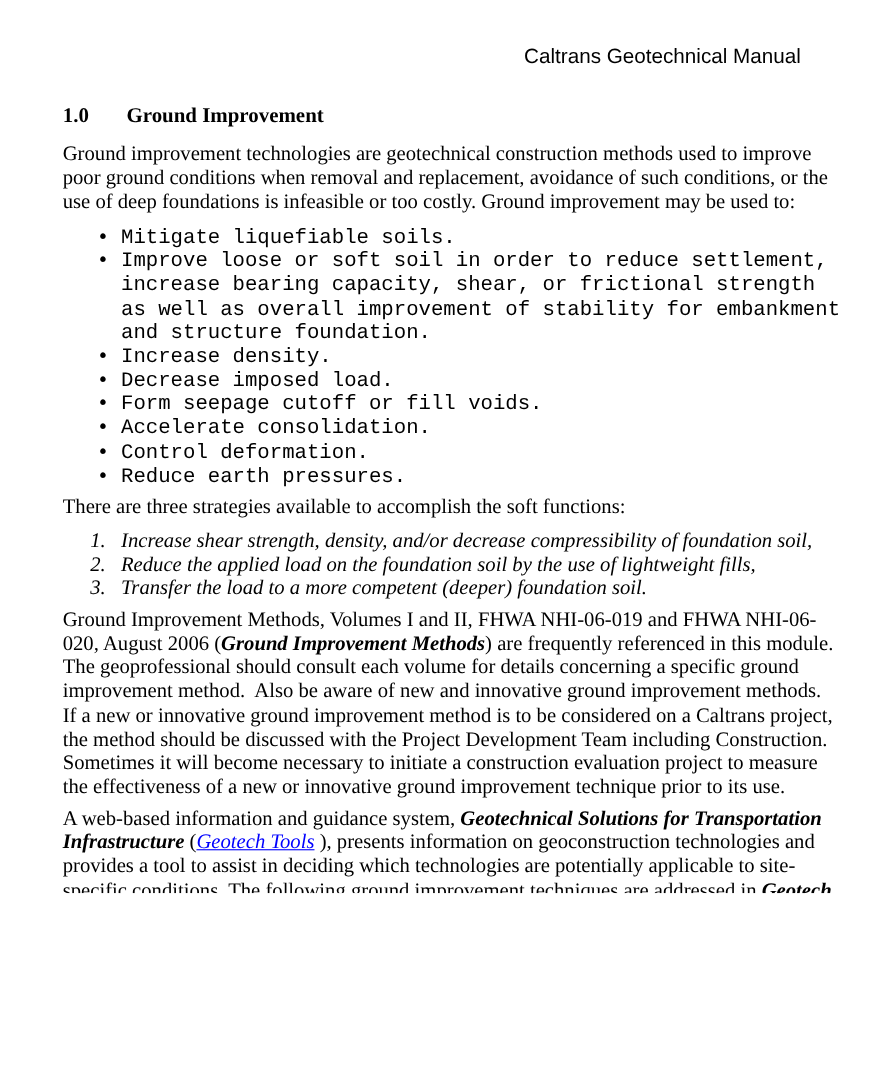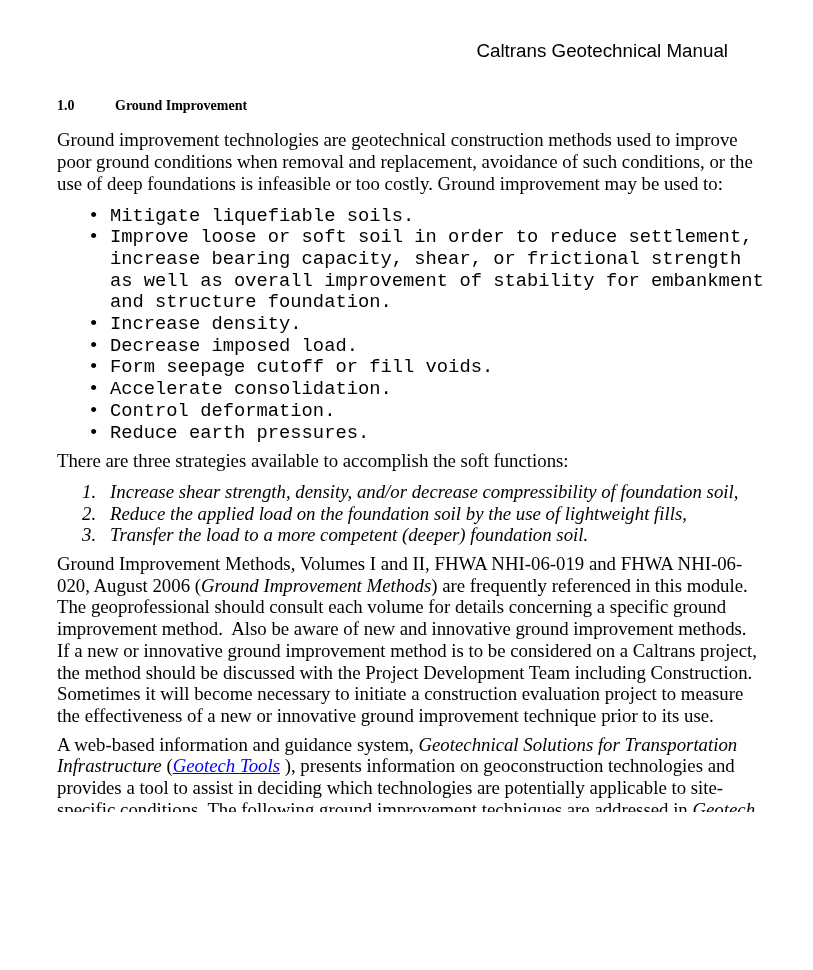--- a/index.html
+++ b/index.html
@@ -21,21 +21,21 @@
     overflow: hidden;
   }
   .header {
     text-align: right;
     padding-right: 39px;
     margin: 0 0 33px 0;
     font-family: "Liberation Sans", "DejaVu Sans", sans-serif;
     font-size: 18.8px;
   }
   .section-heading {
-    font-size: 14px;
+    font-size: 19px;
     font-weight: bold;
     margin: 0 0 13px 0;
     line-height: 21.7px;
   }
   .sec-num {
     display: inline-block;
     width: 58px;
   }
   .para {
     margin: 0;
@@ -69,21 +69,21 @@
   .num-list li {
     position: relative;
     padding-left: 53px;
     counter-increment: strat;
   }
   .num-list li::before {
     content: counter(strat) ".";
     position: absolute;
     left: 25px;
   }
-  .italic { font-style: italic; }
+  .italic { font-style: italic; font-weight: bold; }
   .link {
     color: #0000ff;
     text-decoration: underline;
     font-style: italic;
   }
 </style>
 </head>
 <body>
 
 <div class="page">

